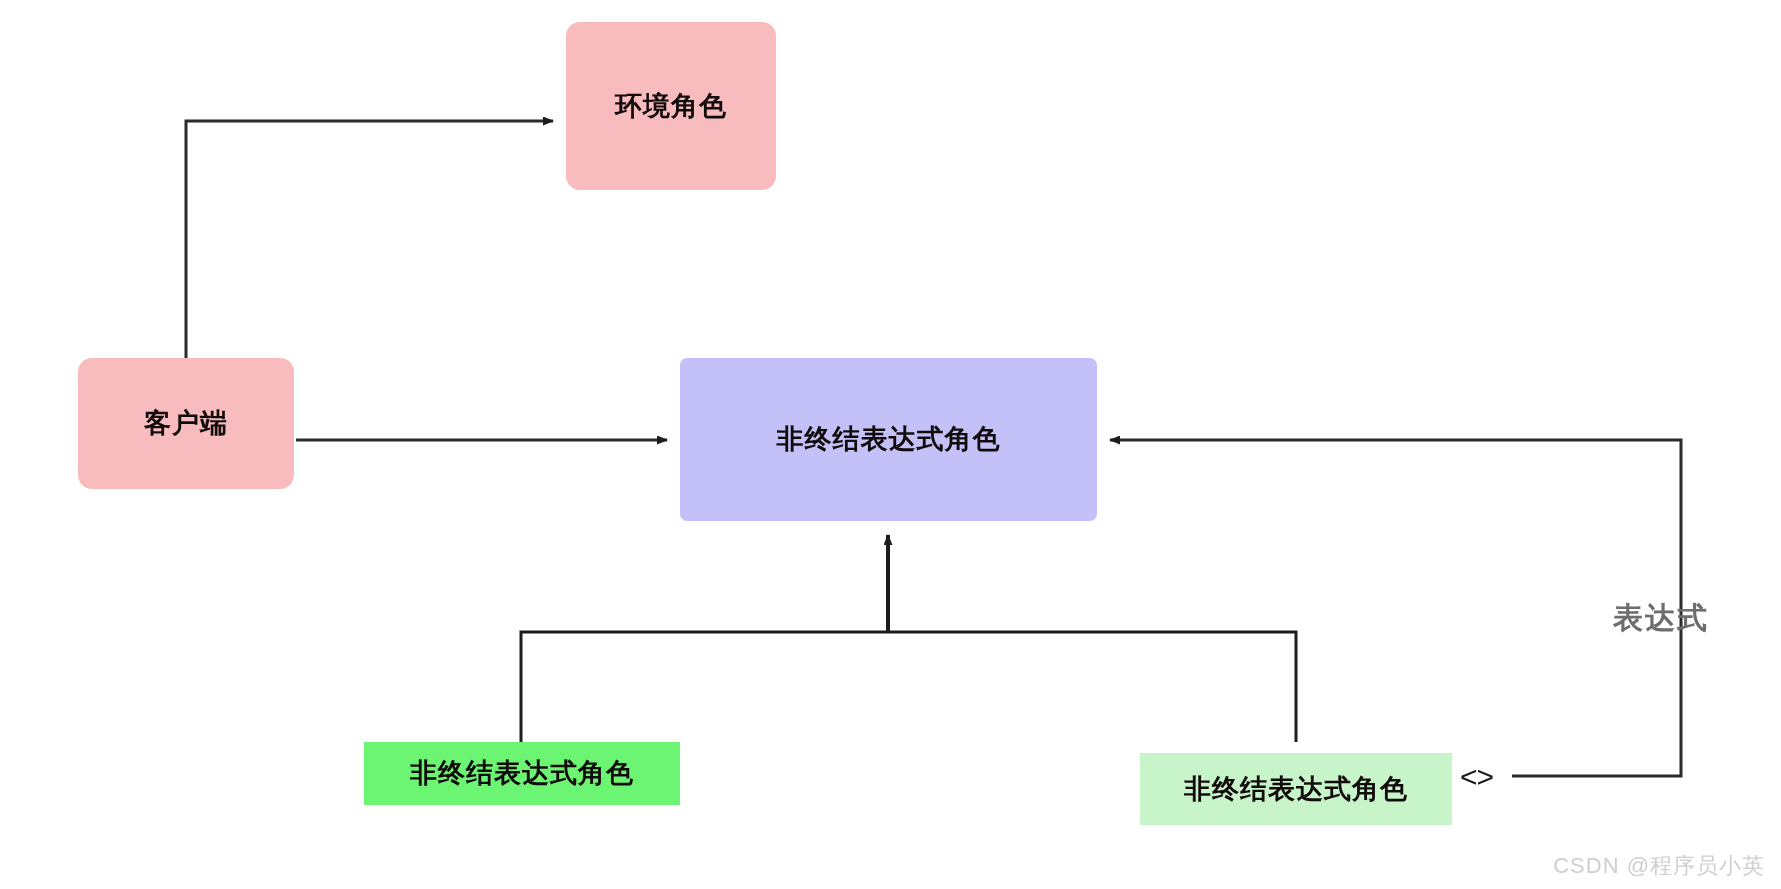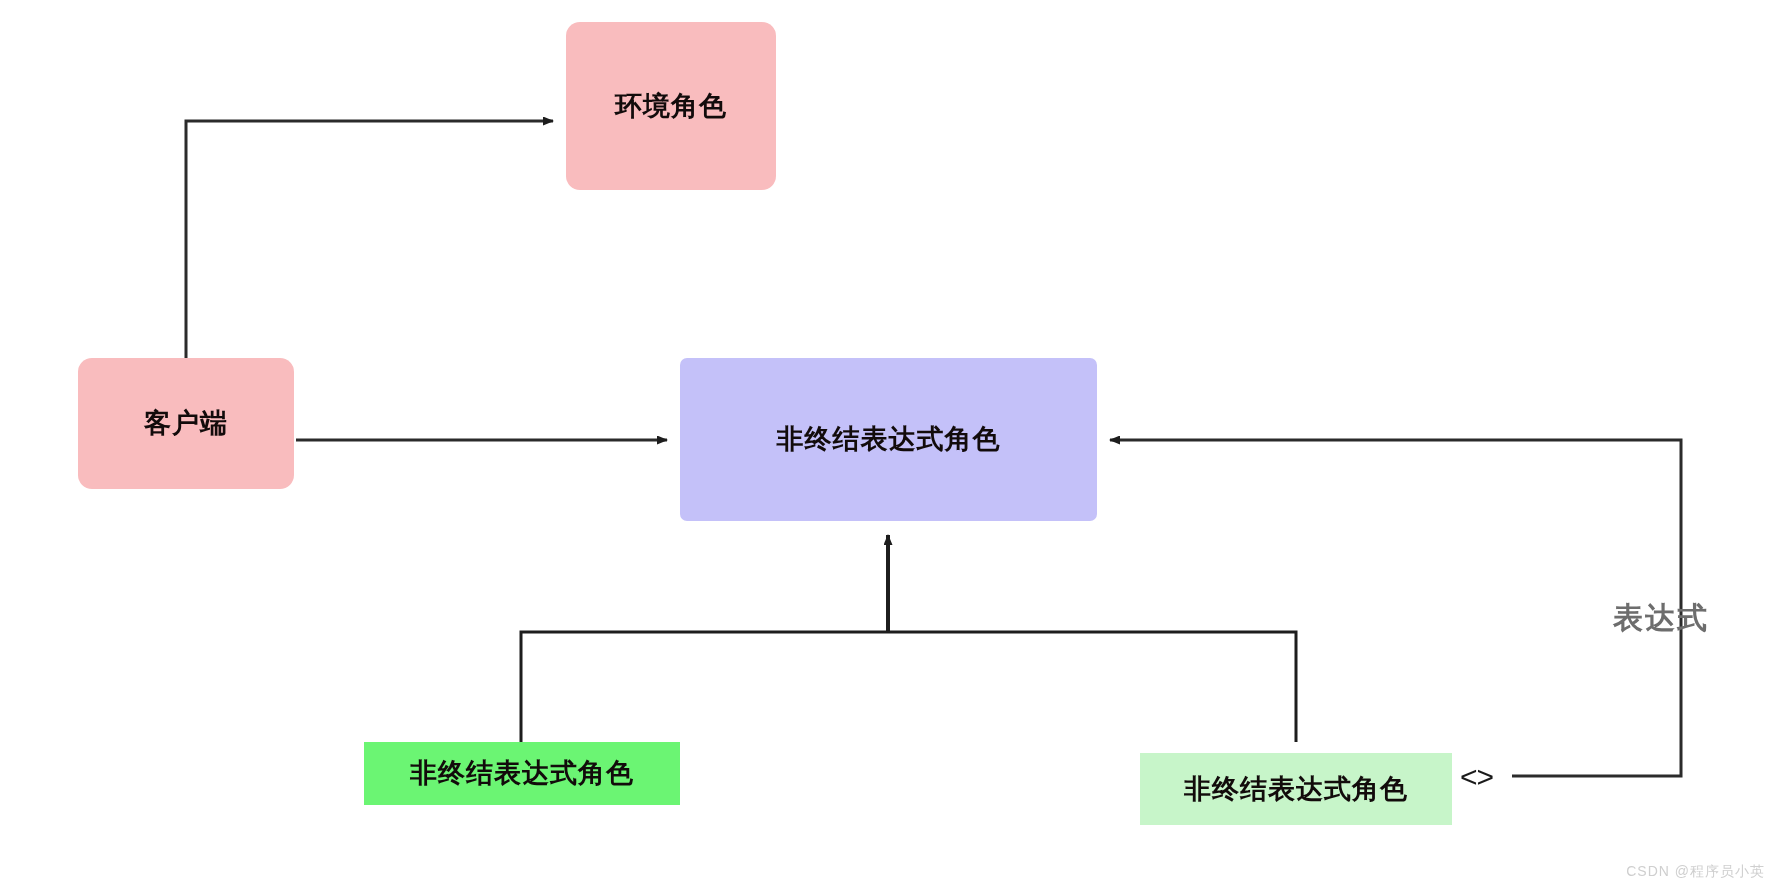--- a/index.html
+++ b/index.html
@@ -103,21 +103,21 @@
     color: #1a1a1a;
     font-weight: 500;
     letter-spacing: -1px;
     z-index: 3;
   }
   .watermark {
     position: absolute;
     right: 16px;
     bottom: 8px;
     color: #cfcfcf;
-    font-size: 14px;
+    font-size: 22px;
     letter-spacing: 1px;
     white-space: nowrap;
     z-index: 4;
   }
 </style>
 </head>
 <body>
 
 <div id="canvas">
 

